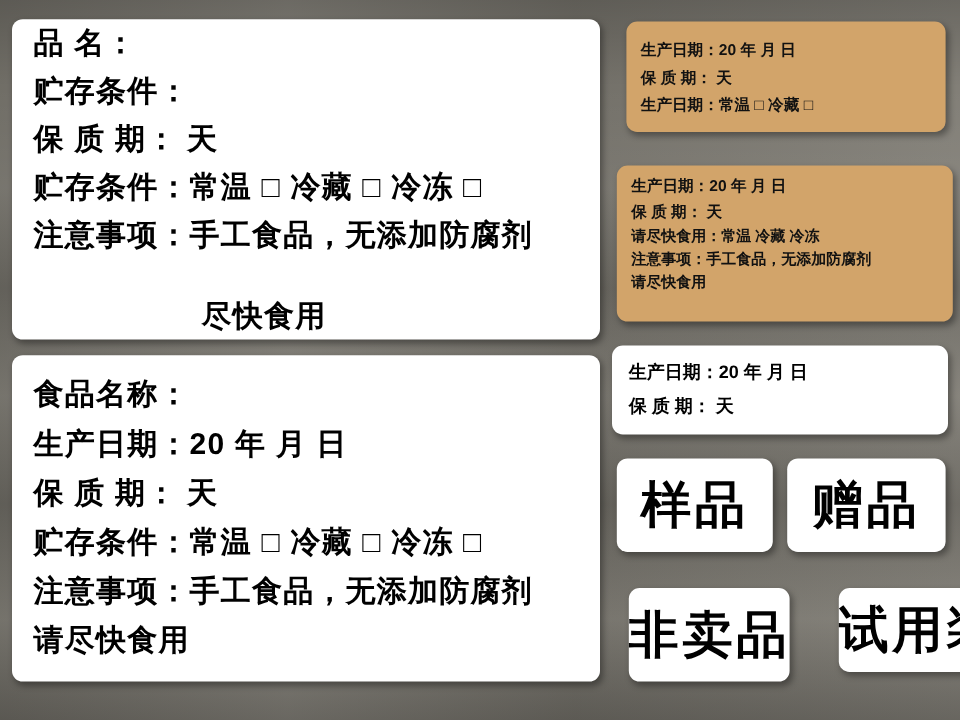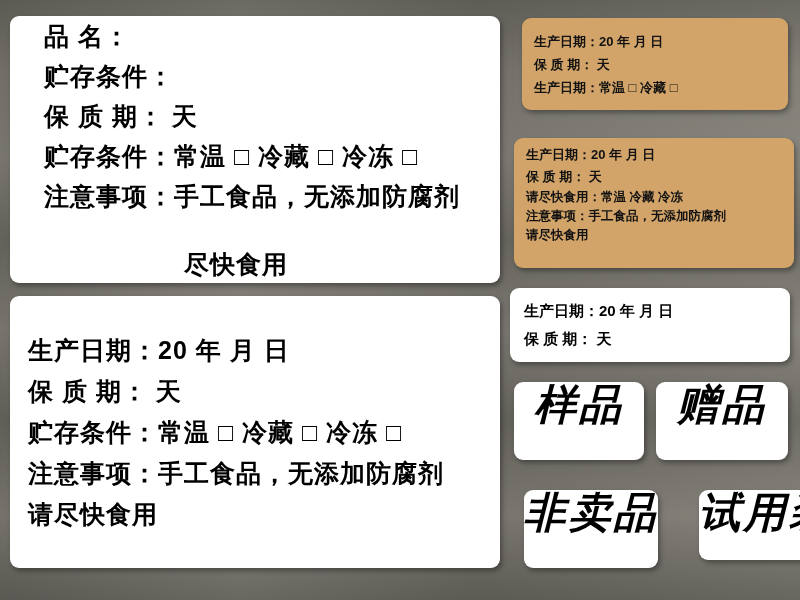--- a/index.html
+++ b/index.html
@@ -45,21 +45,21 @@
     justify-content: center;
   }
   .row {
     display: block;
     white-space: nowrap;
     font-weight: bold;
   }
 
   
   #label-product-info-large { left: 10px; top: 16px; width: 490px; height: 267px; }
-  #label-product-info-large .lbl-inner { padding: 8px 34px; }
+  #label-product-info-large .lbl-inner { padding: 8px 18px; }
   #label-product-info-large .row { font-size: 25px; line-height: 40px; letter-spacing: 1px; }
   #label-product-info-large .indent { padding-left: 140px; margin-top: 28px; }
 
   
   #label-food-info-large { left: 10px; top: 296px; width: 490px; height: 272px; }
   #label-food-info-large .lbl-inner { padding: 8px 18px; }
   #label-food-info-large .row { font-size: 25px; line-height: 41px; letter-spacing: 1px; }
 
   
   #label-kraft-small { left: 522px; top: 18px; width: 266px; height: 92px; }
@@ -73,22 +73,21 @@
   #label-kraft-large .row.small { font-size: 12.5px; line-height: 19px; }
 
   
   #label-date-small { left: 510px; top: 288px; width: 280px; height: 74px; }
   #label-date-small .lbl-inner { padding: 4px 14px; }
   #label-date-small .row { font-size: 15px; line-height: 28px; }
 
   
   .word-label .lbl-inner {
     align-items: center;
-    justify-content: flex-start;
-    font-style: italic;
+    justify-content: center;
   }
   .word-label .row {
     font-size: 42px;
     line-height: 46px;
     letter-spacing: 3px;
   }
   #label-word-sample { left: 514px; top: 382px; width: 130px; height: 78px; }
   #label-word-gift   { left: 656px; top: 382px; width: 132px; height: 78px; }
   #label-word-notforsale { left: 524px; top: 490px; width: 134px; height: 78px; }
   #label-word-trial  { left: 656px; top: 490px; width: 134px; height: 70px; margin-left: 43px; }
@@ -104,20 +103,21 @@
       <span class="row">贮存条件：</span>
       <span class="row">保 质 期：        天</span>
       <span class="row">贮存条件：常温 □ 冷藏 □ 冷冻 □</span>
       <span class="row">注意事项：手工食品，无添加防腐剂</span>
       <span class="row indent">尽快食用</span>
     </div>
   </div>
 
   <div class="label white" id="label-food-info-large">
     <div class="lbl-inner">
+      <span class="row">食品名称：</span>
       <span class="row">生产日期：20      年      月      日</span>
       <span class="row">保 质 期：        天</span>
       <span class="row">贮存条件：常温 □ 冷藏 □ 冷冻 □</span>
       <span class="row">注意事项：手工食品，无添加防腐剂</span>
       <span class="row">请尽快食用</span>
     </div>
   </div>
 
   <div class="label kraft" id="label-kraft-small">
     <div class="lbl-inner">

